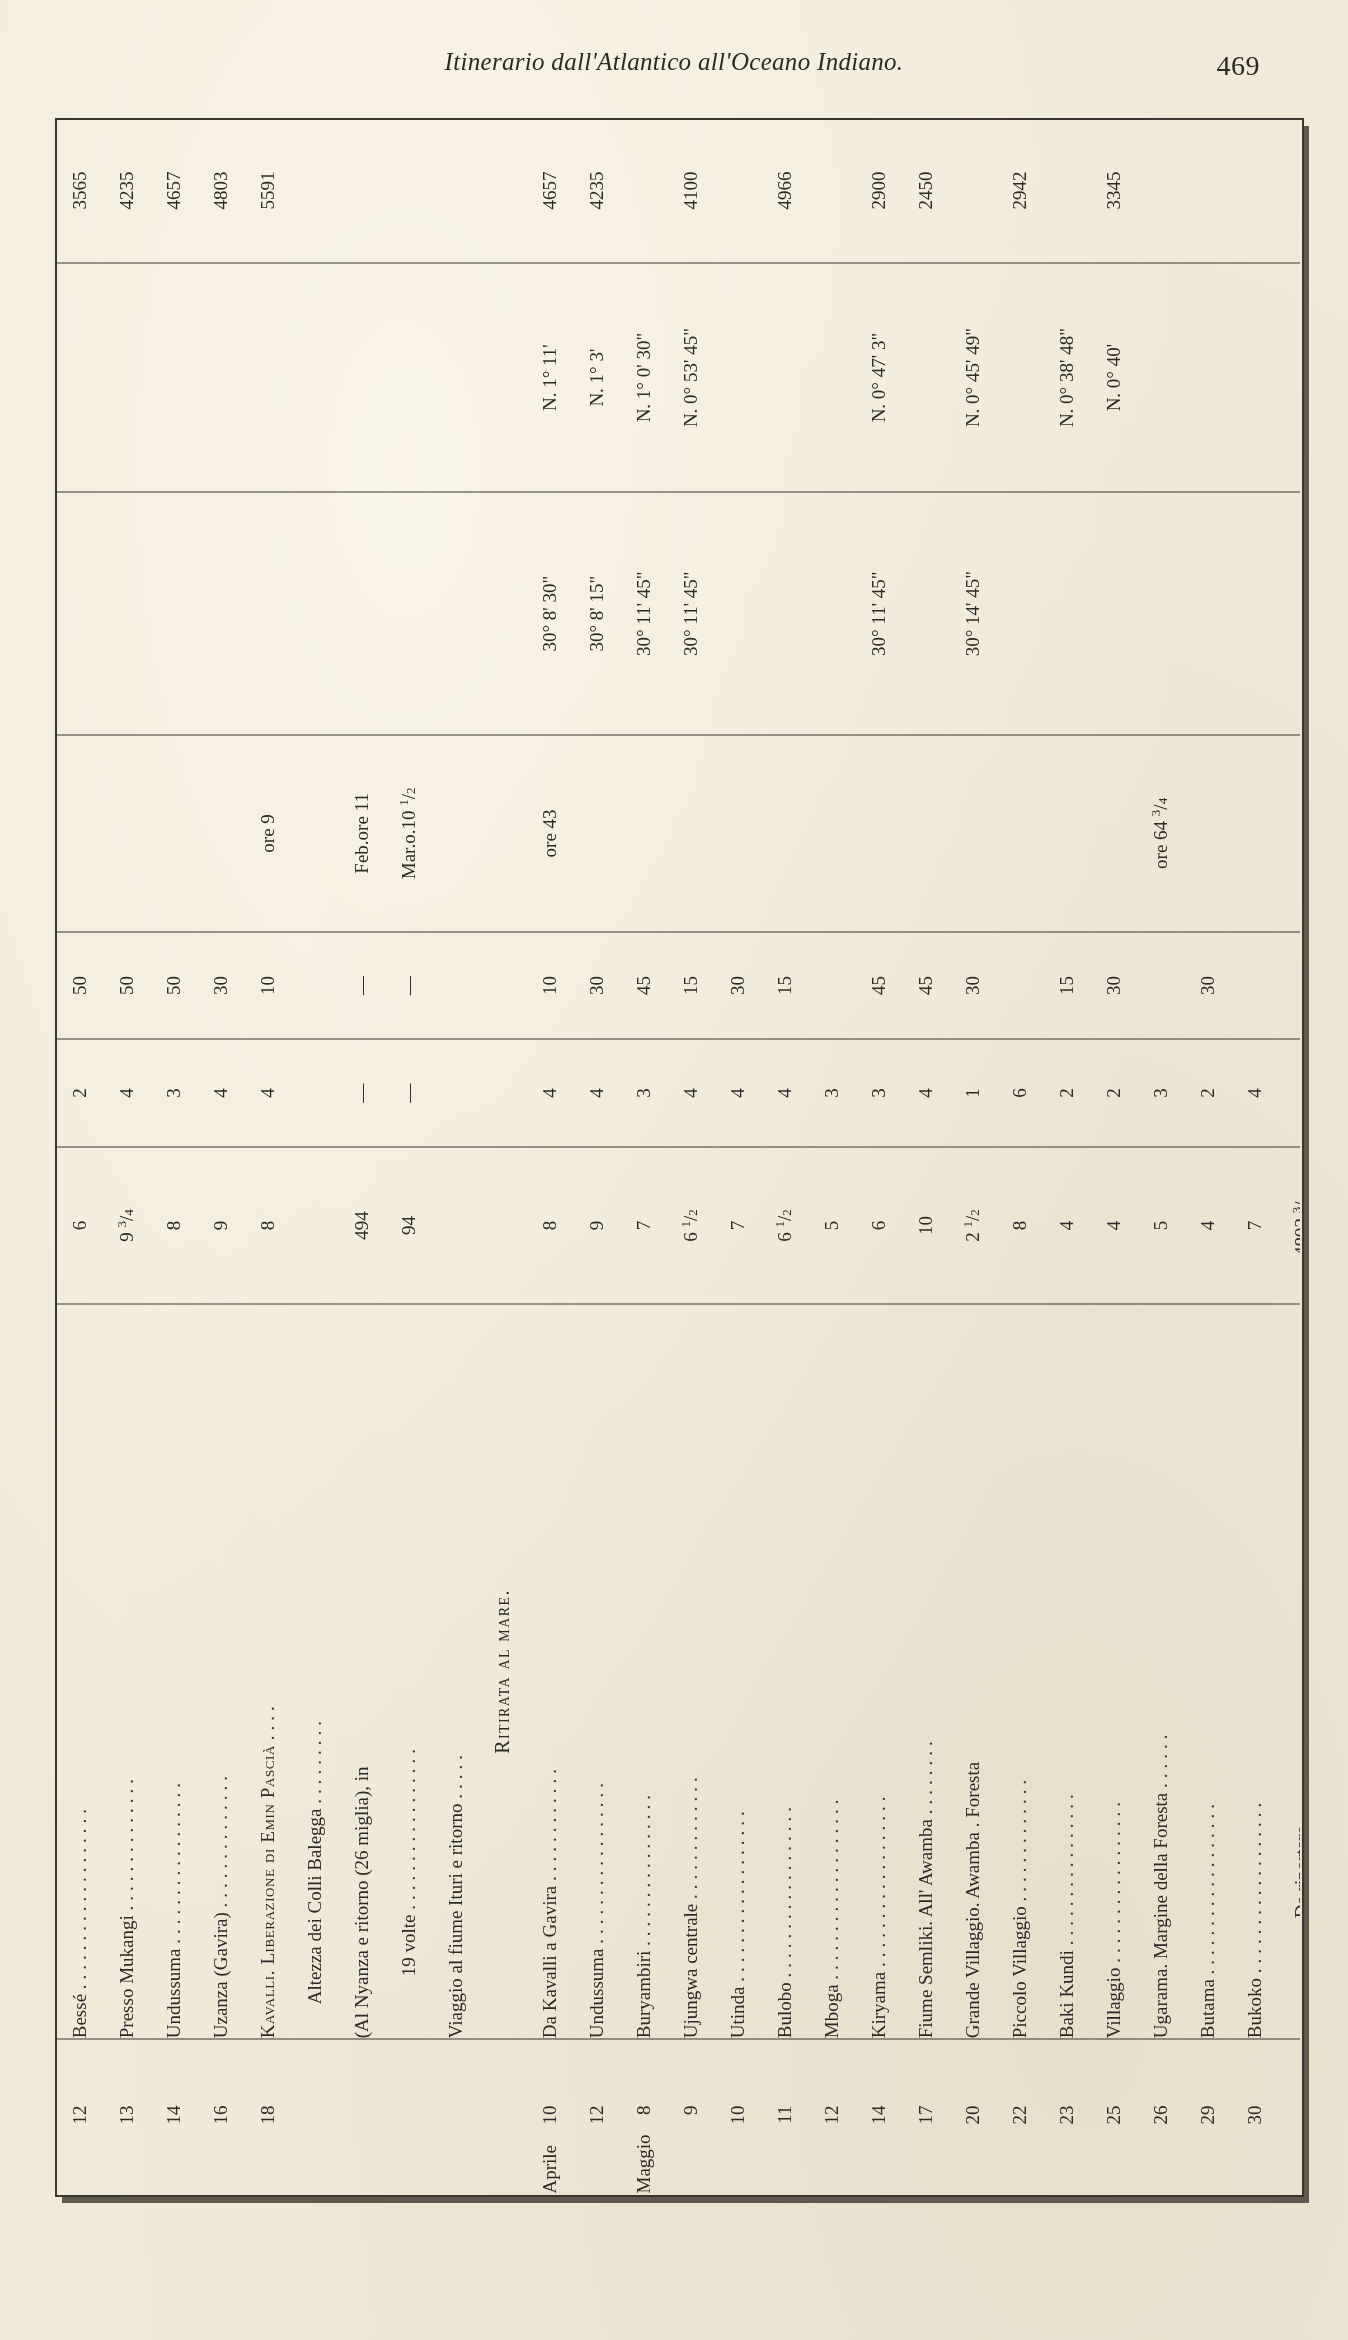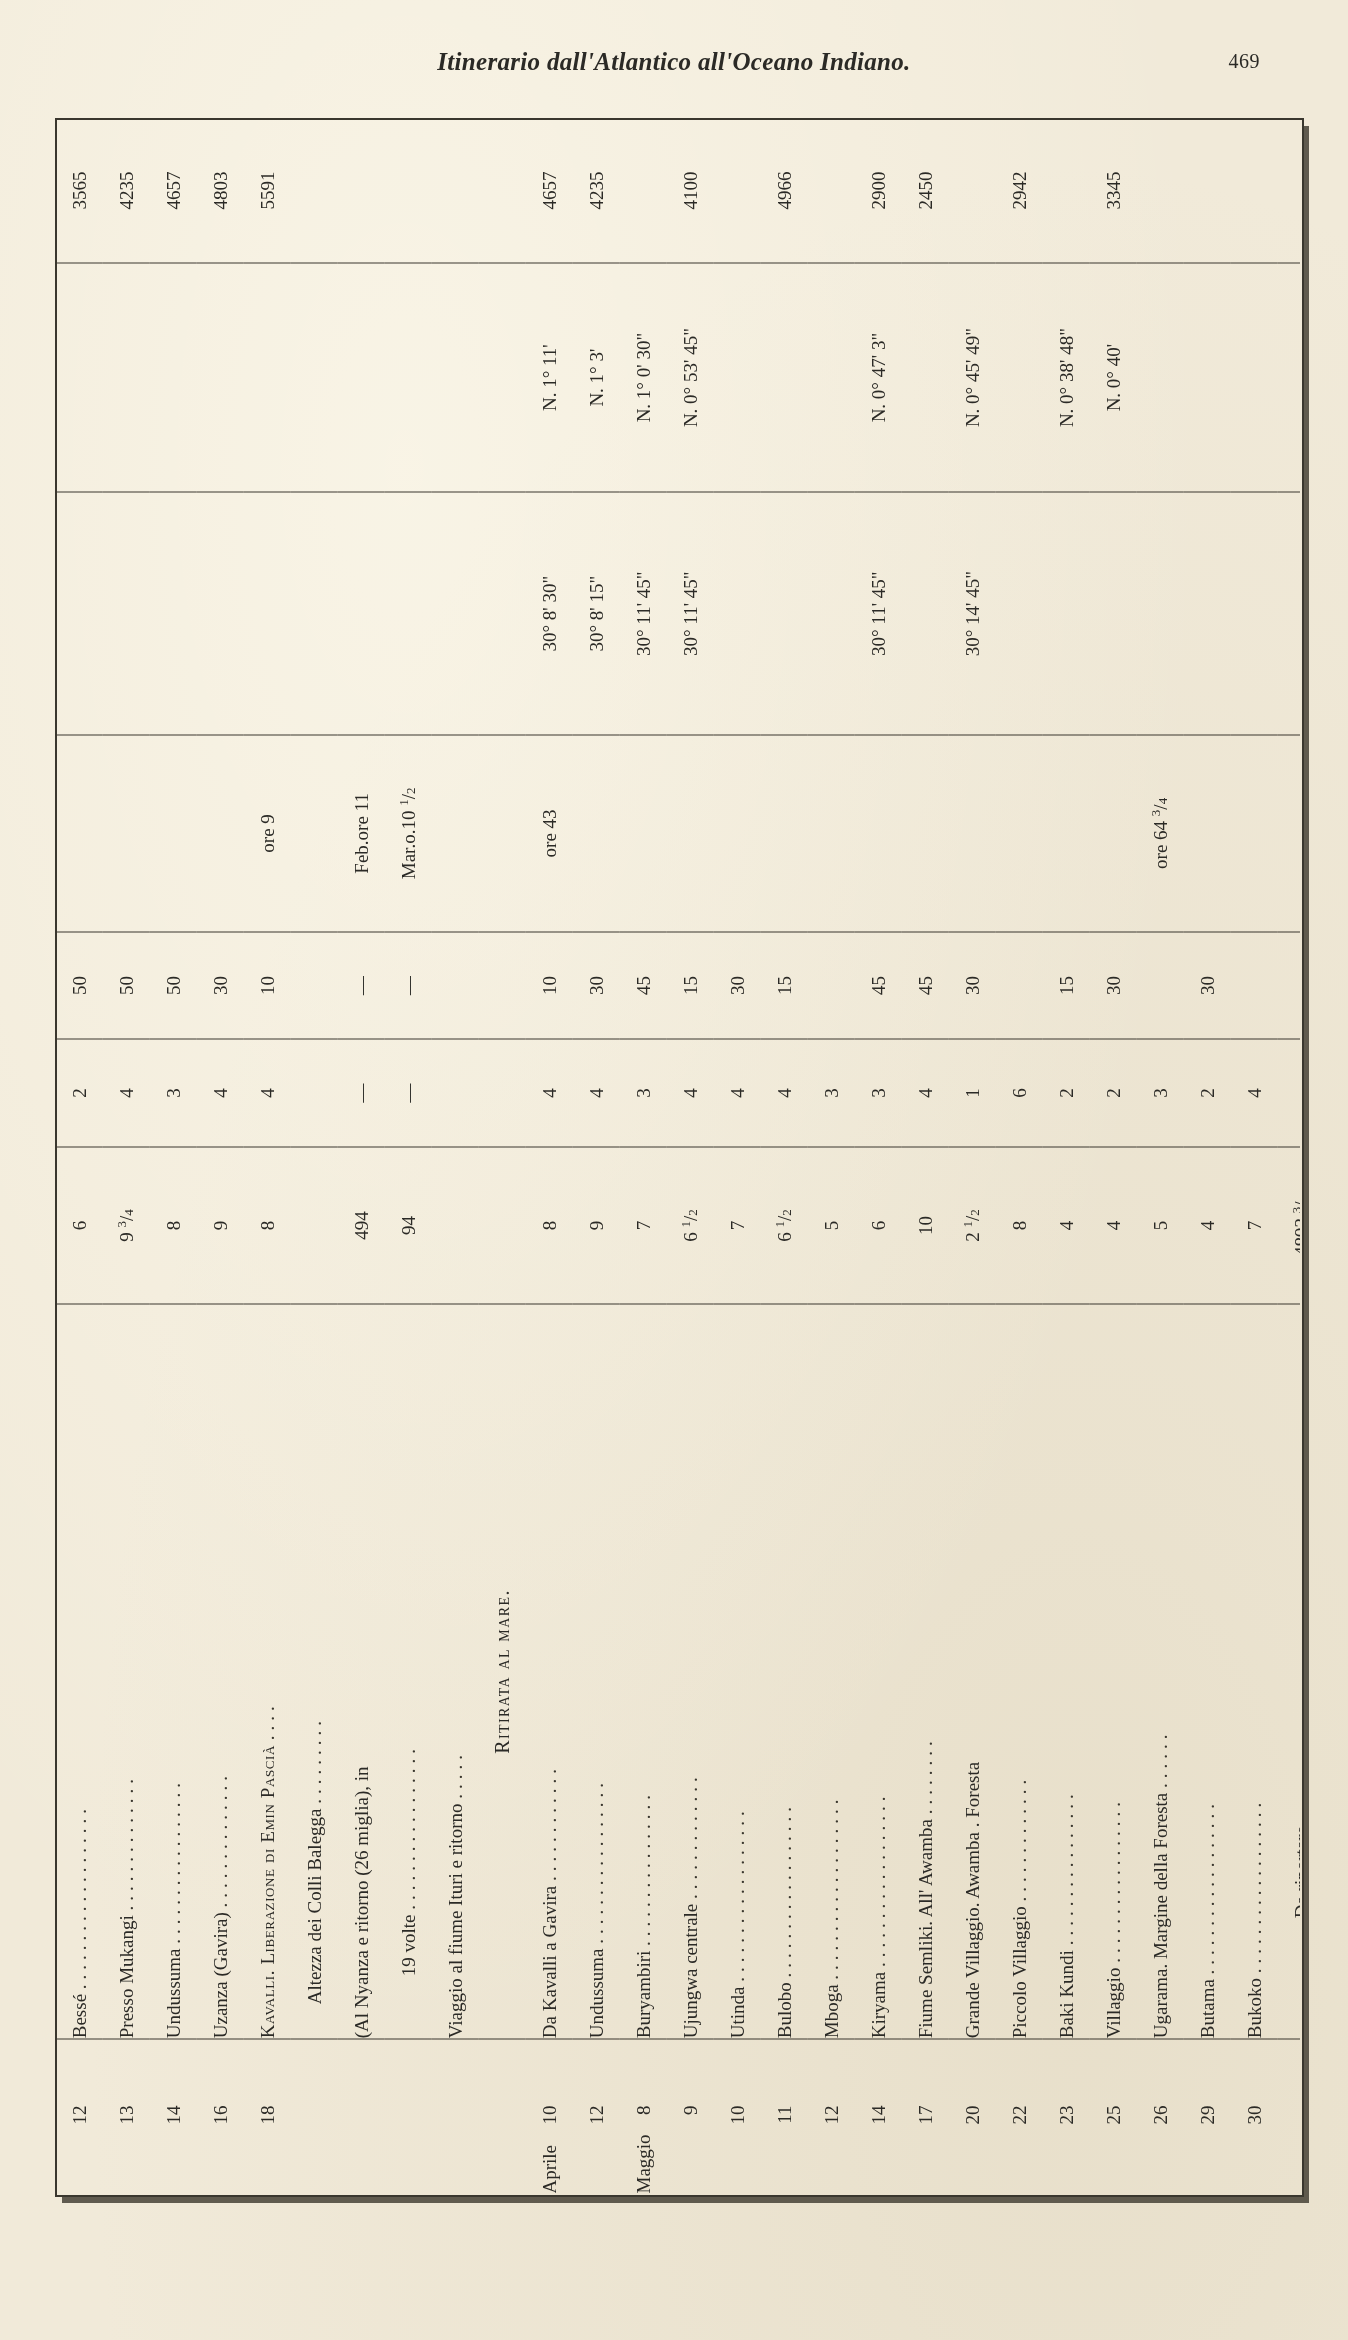--- a/index.html
+++ b/index.html
@@ -33,27 +33,26 @@
     position: absolute;
     top: 48px;
     left: 0;
     right: 0;
     text-align: center;
   }
   .running-title {
     font-style: italic;
     font-size: 25px;
     letter-spacing: 0.3px;
-    font-weight: bold;
   }
   .folio {
     position: absolute;
     top: 50px;
     right: 88px;
-    font-size: 20px;
+    font-size: 28px;
     letter-spacing: 0.5px;
   }
 
   
   .table-frame {
     position: absolute;
     left: 55px;
     top: 118px;
     width: 1245px;
     height: 2075px;

